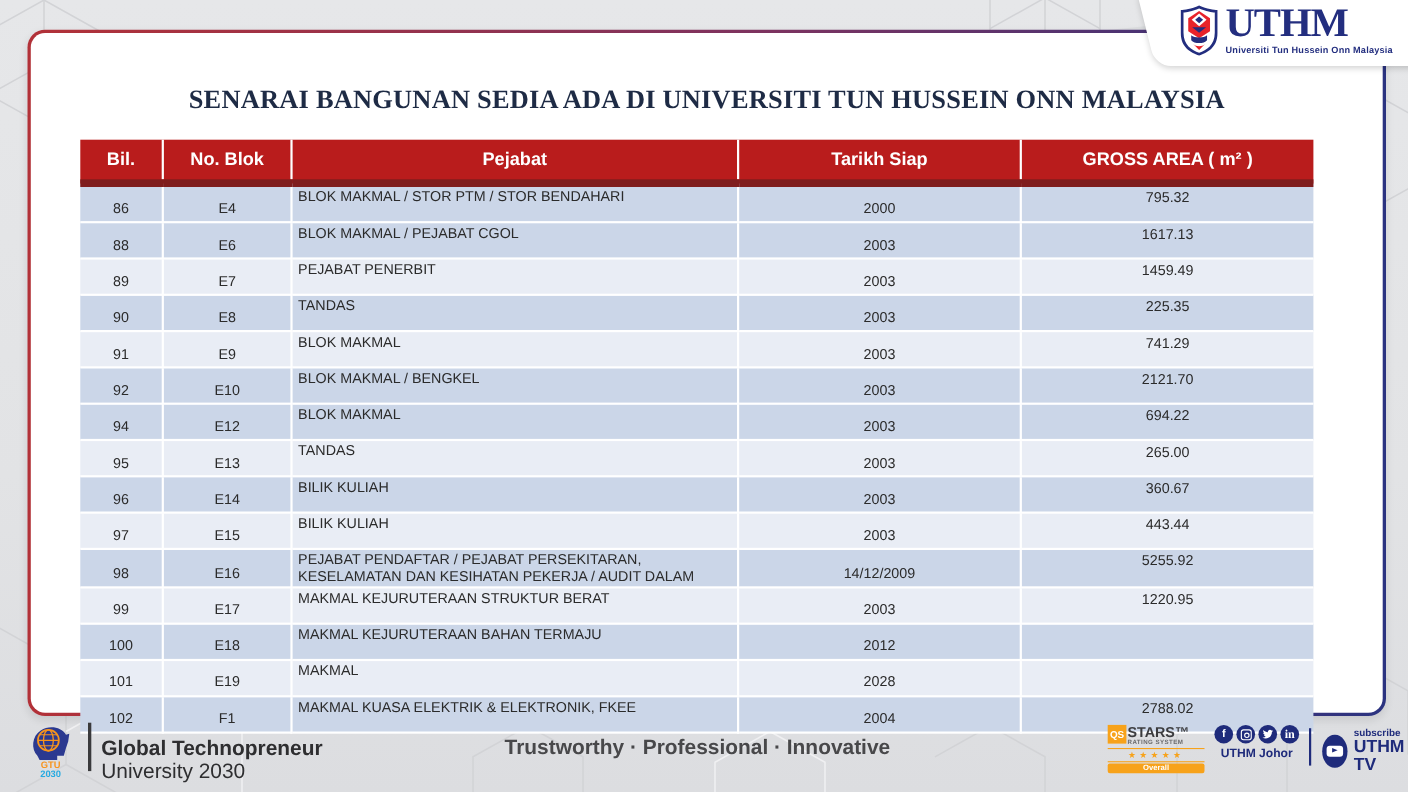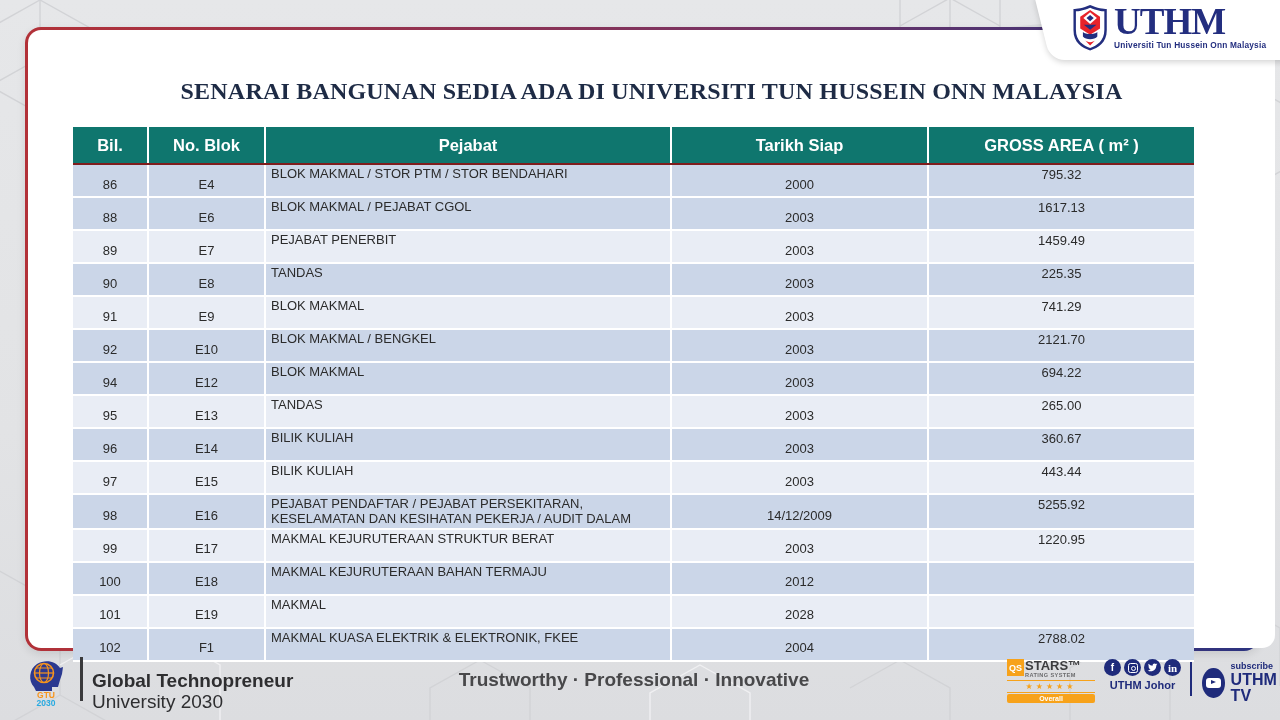--- a/index.html
+++ b/index.html
@@ -6,32 +6,32 @@
   body{font-family:"Liberation Sans",sans-serif;}
   .stage{position:relative;width:1280px;height:720px;overflow:hidden;
          background:linear-gradient(180deg,#e6e7e9 0%,#e2e3e5 60%,#dcdde0 100%);}
   .bg-pattern{position:absolute;left:0;top:0;z-index:0;pointer-events:none;}
 
   
   .card-border{position:absolute;left:25px;top:27px;width:1229px;height:618px;
                border-radius:16px;padding:3px;z-index:2;
                background:linear-gradient(90deg,#b23138 0%,#7c3360 55%,#2b3380 100%);
                box-shadow:0 3px 8px rgba(0,0,0,.10);}
-  .card{position:relative;width:100%;height:100%;background:#ffffff;border-radius:13px;padding-left:18px;}
+  .card{position:relative;width:100%;height:100%;background:#ffffff;border-radius:13px;}
 
   .slide-title{position:absolute;left:0;right:0;top:48px;text-align:center;
                font-family:"Liberation Serif",serif;font-weight:bold;font-size:24px;
                color:#1e2b45;letter-spacing:.2px;}
 
   
   .tbl-wrap{position:absolute;left:45px;top:97px;width:1121px;}
   table{border-collapse:collapse;table-layout:fixed;width:1121px;}
   col.c0{width:75px;}col.c1{width:117px;}col.c2{width:406px;}col.c3{width:257px;}col.c4{width:266px;}
-  thead th{background:#0f766e;color:#ffffff;font-size:16.5px;font-weight:bold;
-           height:34px;text-align:center;border-right:2px solid #fff;border-bottom:2px solid #7f1d1d;}
+  thead th{background:#b91c1c;color:#ffffff;font-size:16.5px;font-weight:bold;
+           height:34px;text-align:center;border-right:2px solid #fff;border-bottom:7px solid #7f1d1d;}
   thead th:last-child{border-right:none;}
   tbody td{font-size:13px;color:#2b2b2b;height:26px;border-right:2px solid #fff;
            border-bottom:2px solid #fff;line-height:1.18;padding:1px 3px;}
   tbody td:last-child{border-right:none;}
   tr.band-a td{background:#cbd6e8;}
   tr.band-b td{background:#e9edf5;}
   td.c-bil,td.c-blok,td.c-tar{text-align:center;vertical-align:bottom;padding-bottom:4px;}
   td.c-pej{text-align:left;vertical-align:top;padding-left:5px;}
   td.c-area{text-align:center;vertical-align:top;padding-top:2px;margin-left:36px;}
 

